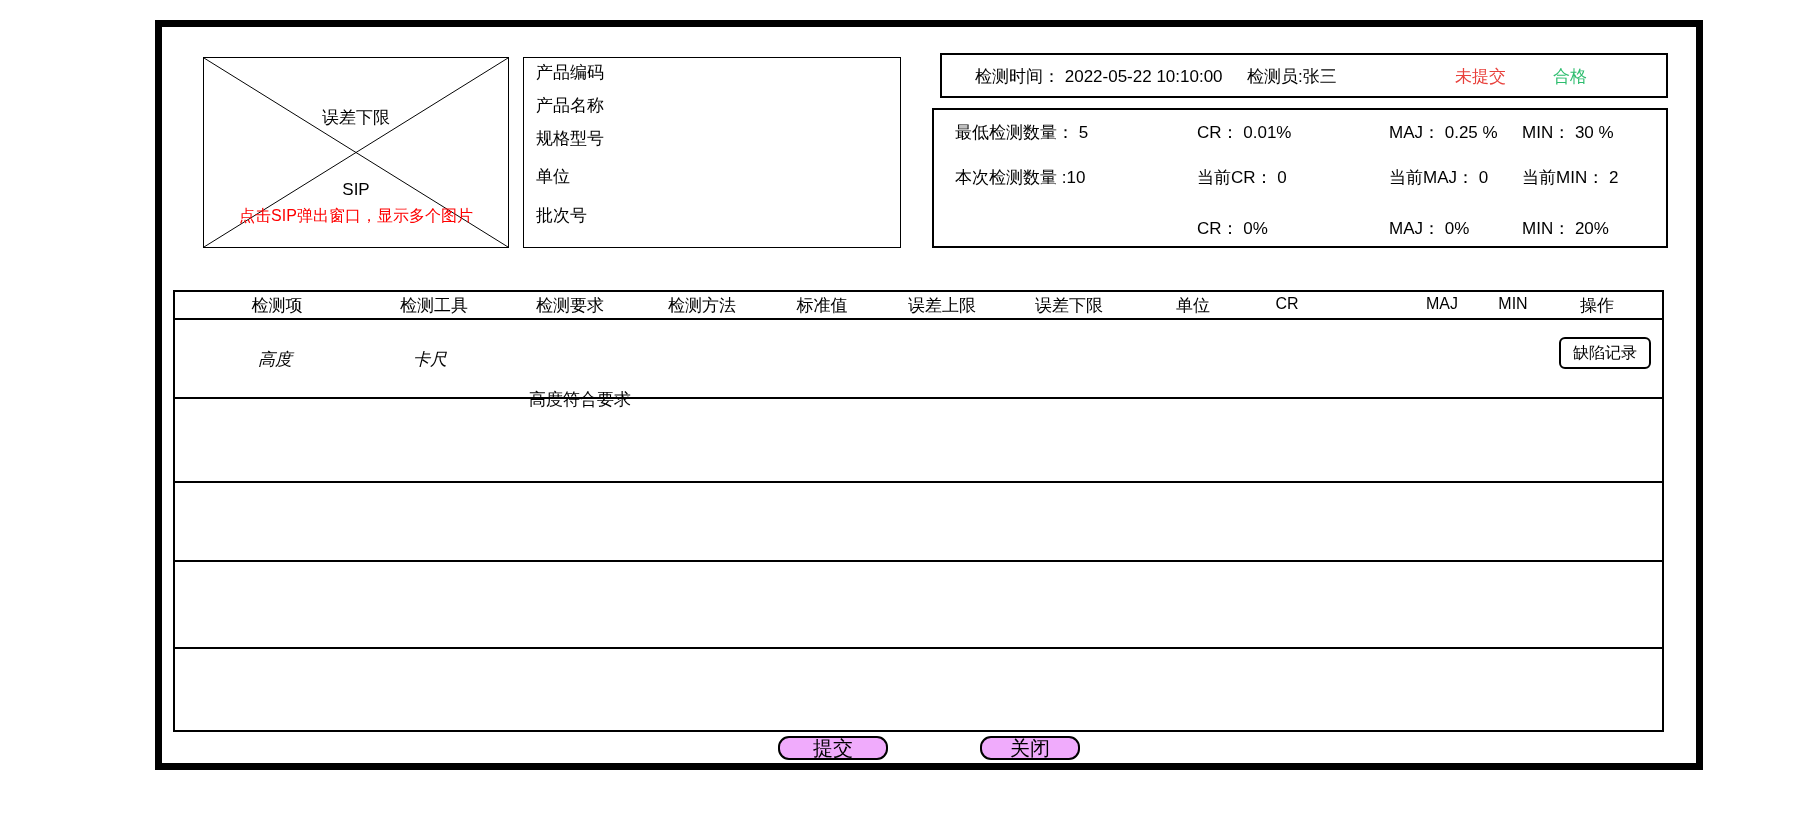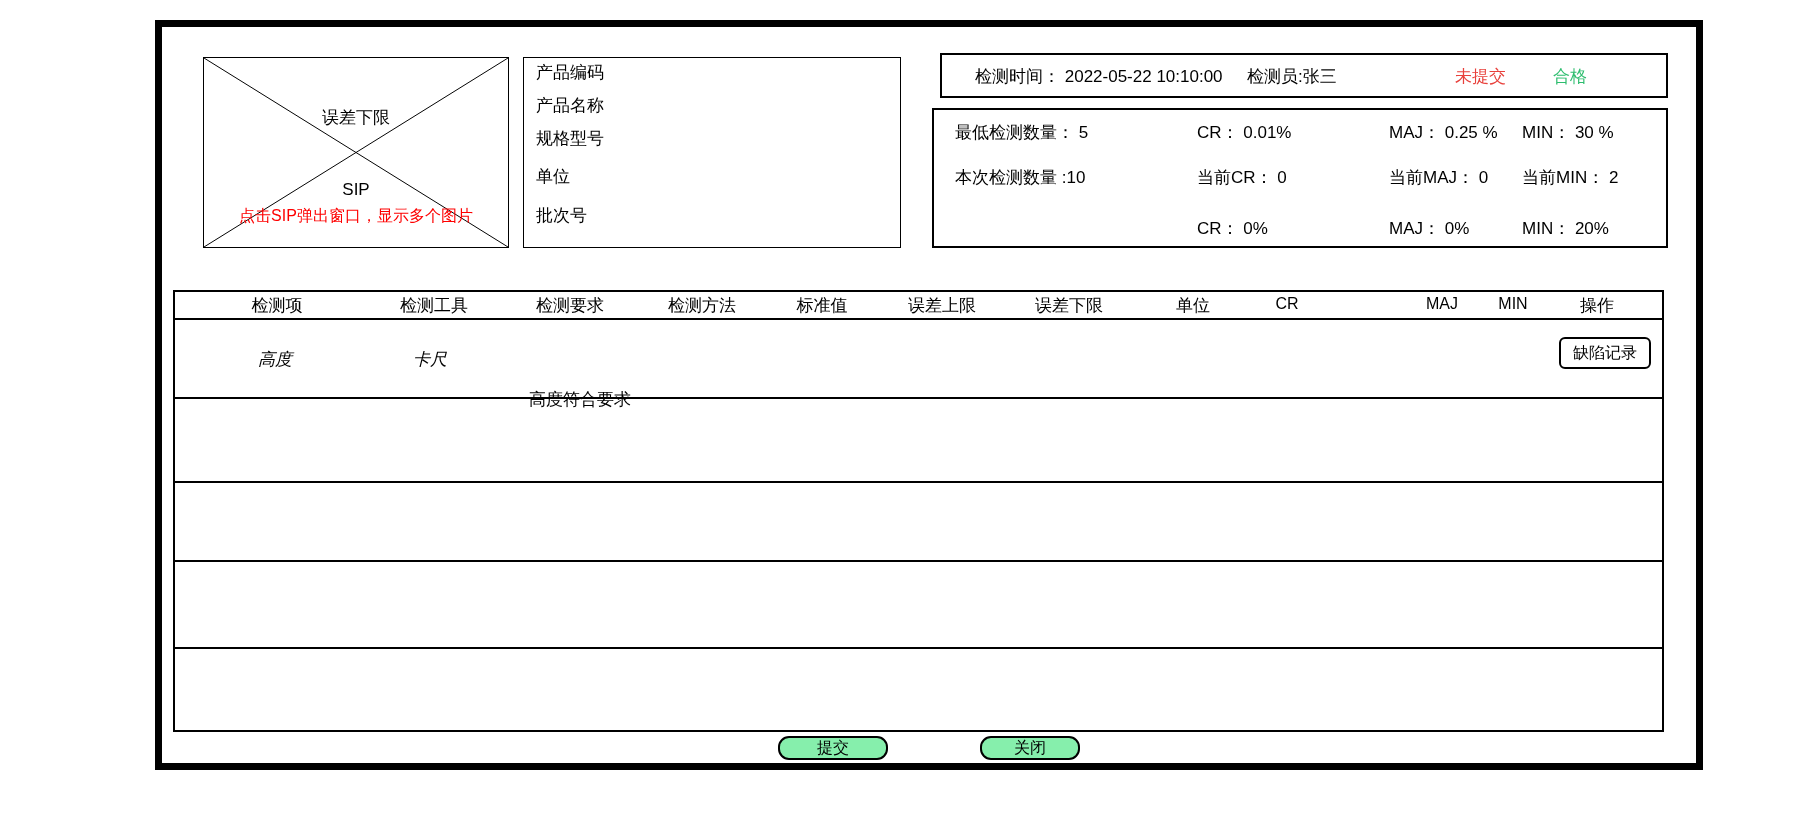--- a/index.html
+++ b/index.html
@@ -49,22 +49,22 @@
   .td-left{position:absolute;top:50%;transform:translateY(-50%);white-space:nowrap;margin-top:40px;}
   .defect-btn{
     position:absolute;left:1384px;top:17px;width:92px;height:32px;
     border:2px solid #000;border-radius:6px;background:#fff;
     font-size:16px;display:flex;align-items:center;justify-content:center;
     cursor:pointer;font-family:inherit;
   }
 
   
   .pill-btn{
-    border:2px solid #000;border-radius:11px;background:#86efac;
-    font-size:16px;display:flex;align-items:center;justify-content:center;
+    border:2px solid #000;border-radius:11px;background:#f0abfc;
+    font-size:20px;display:flex;align-items:center;justify-content:center;
     cursor:pointer;font-family:inherit;padding:0;
   }
   .submit-btn{left:778px;top:736px;width:110px;height:24px;}
   .close-btn{left:980px;top:736px;width:100px;height:24px;}
 </style>
 </head>
 <body>
 
 <div class="stage">
   <div class="abs frame"></div>

